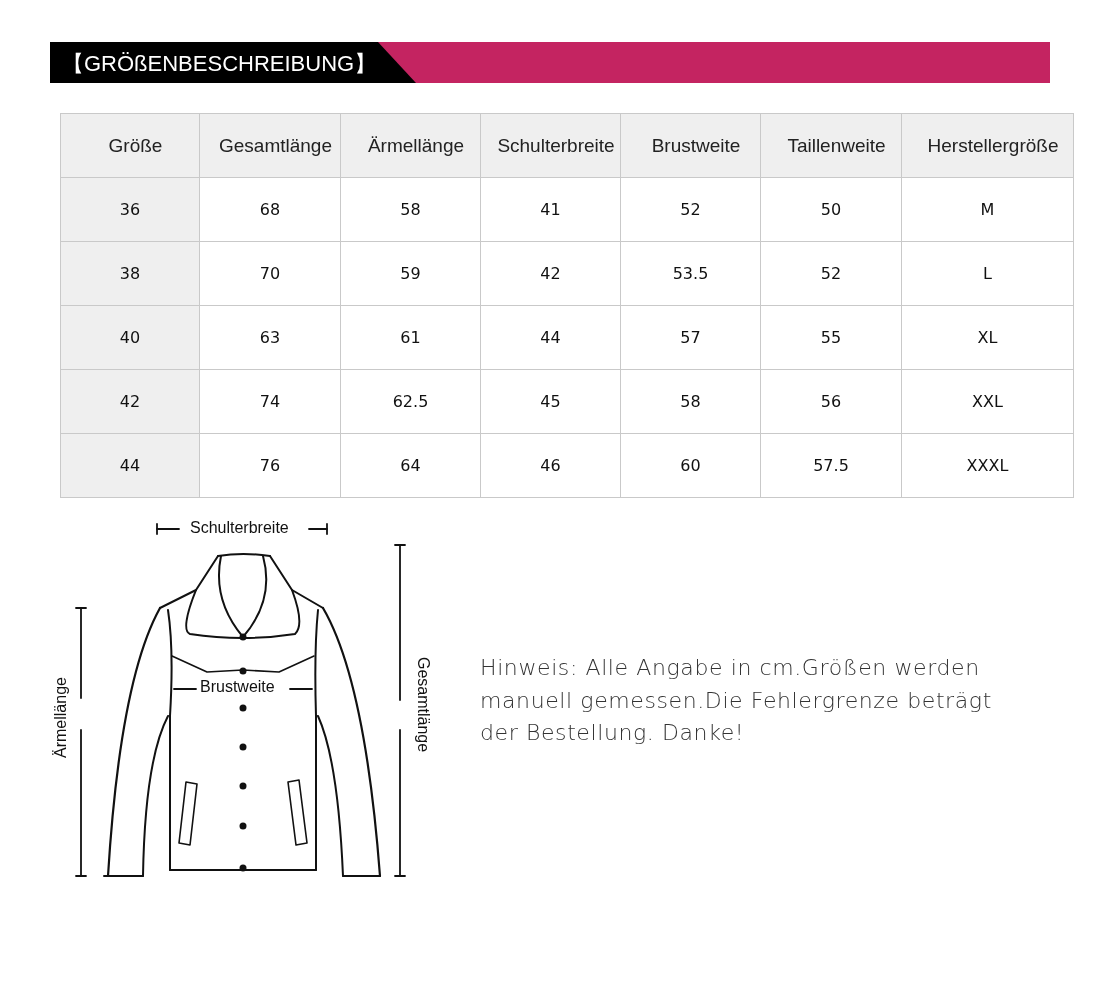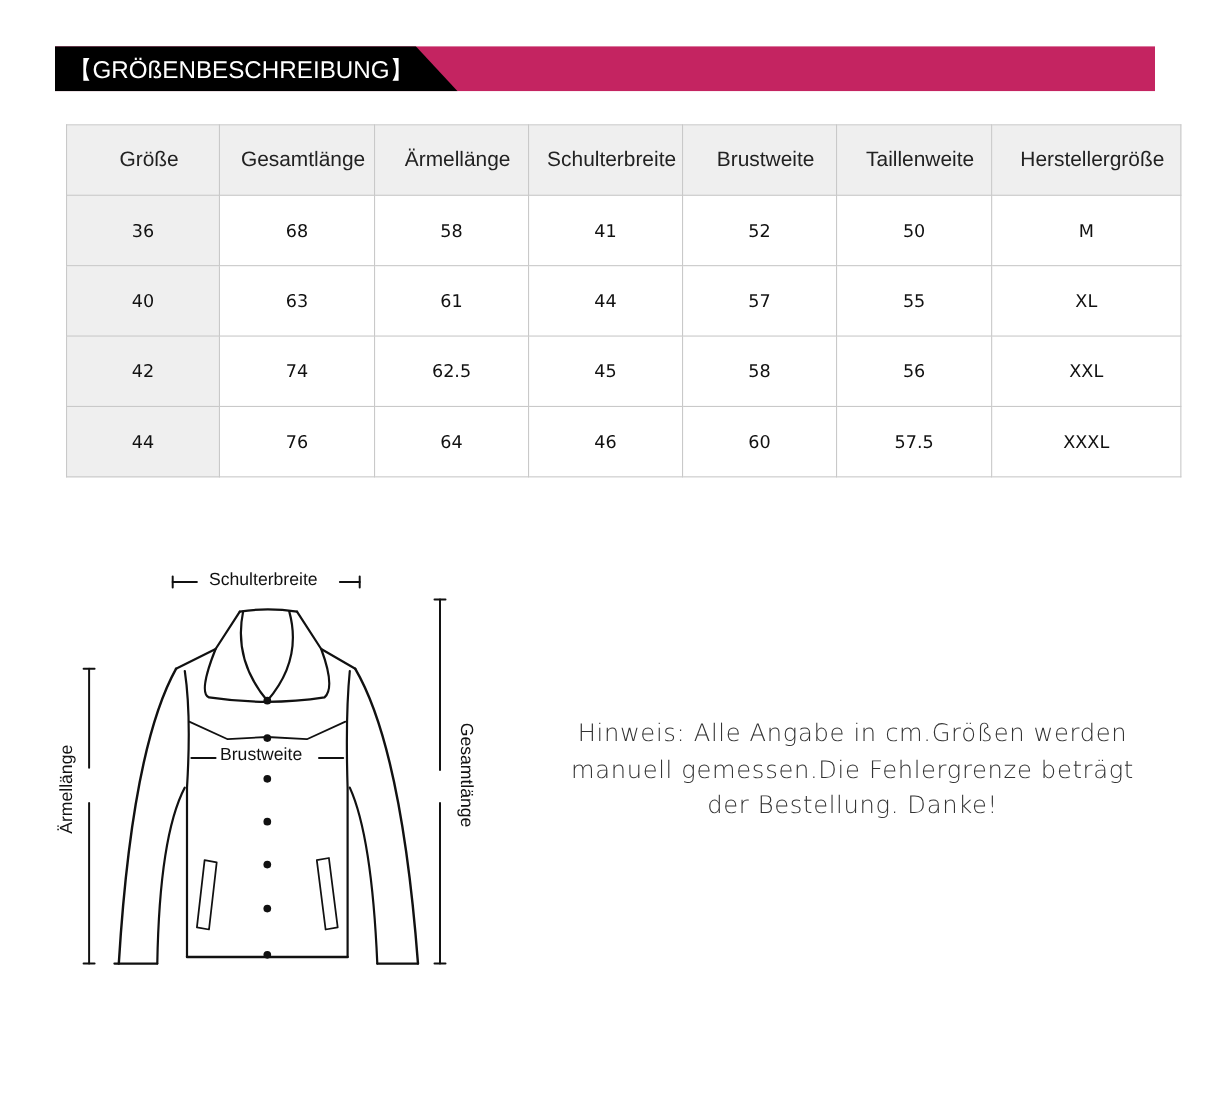--- a/index.html
+++ b/index.html
@@ -32,21 +32,21 @@
     }
     table.size-table td.first-col { background:#efefef; }
     .diagram { position:absolute; left:0; top:500px; width:470px; height:400px; }
     .diagram svg { position:absolute; left:0; top:0; }
     .diag-label { position:absolute; font-size:16px; color:#111; white-space:nowrap;
       font-family:"Liberation Sans", sans-serif; }
     .lbl-schulter { left:190px; top:19px; }
     .lbl-brust { left:200px; top:178px; background:#fff; }
     .lbl-gesamt { left:432px; top:157px; transform-origin:0 0; transform:rotate(90deg); }
     .note {
-      position:absolute; left:480px; top:652px; width:590px; text-align:center;
+      position:absolute; left:480px; top:652px; width:590px; 
       font-family:"DejaVu Sans", sans-serif; font-size:22px; line-height:32.5px;
       color:#333; letter-spacing:0.6px; font-weight:300;
     }
   </style>
 </head>
 <body>
 
 <div class="banner">
   <svg width="1000" height="41" viewBox="0 0 1000 41">
     <rect x="0" y="0" width="1000" height="41" fill="#c42461"></rect>
@@ -80,20 +80,29 @@
     <tr>
       <td class="first-col">36</td>
       <td>68</td>
       <td>58</td>
       <td>41</td>
       <td>52</td>
       <td>50</td>
       <td>M</td>
     </tr>
     <tr>
+      <td class="first-col">38</td>
+      <td>70</td>
+      <td>59</td>
+      <td>42</td>
+      <td>53.5</td>
+      <td>52</td>
+      <td>L</td>
+    </tr>
+    <tr>
       <td class="first-col">40</td>
       <td>63</td>
       <td>61</td>
       <td>44</td>
       <td>57</td>
       <td>55</td>
       <td>XL</td>
     </tr>
     <tr>
       <td class="first-col">42</td>

